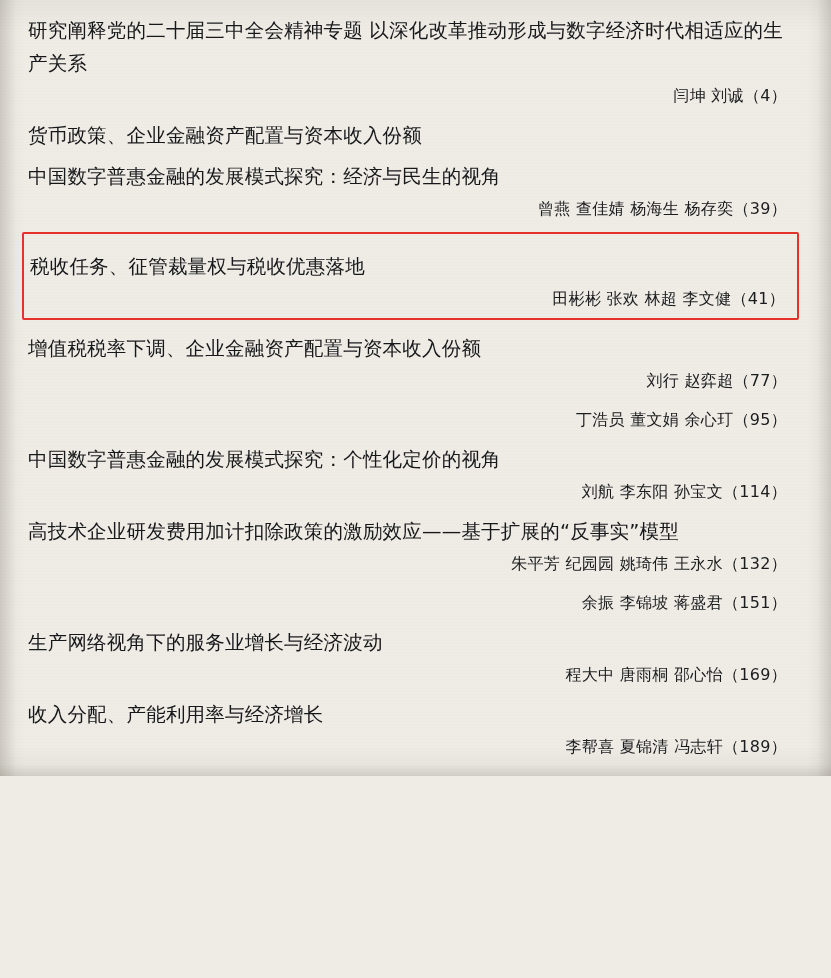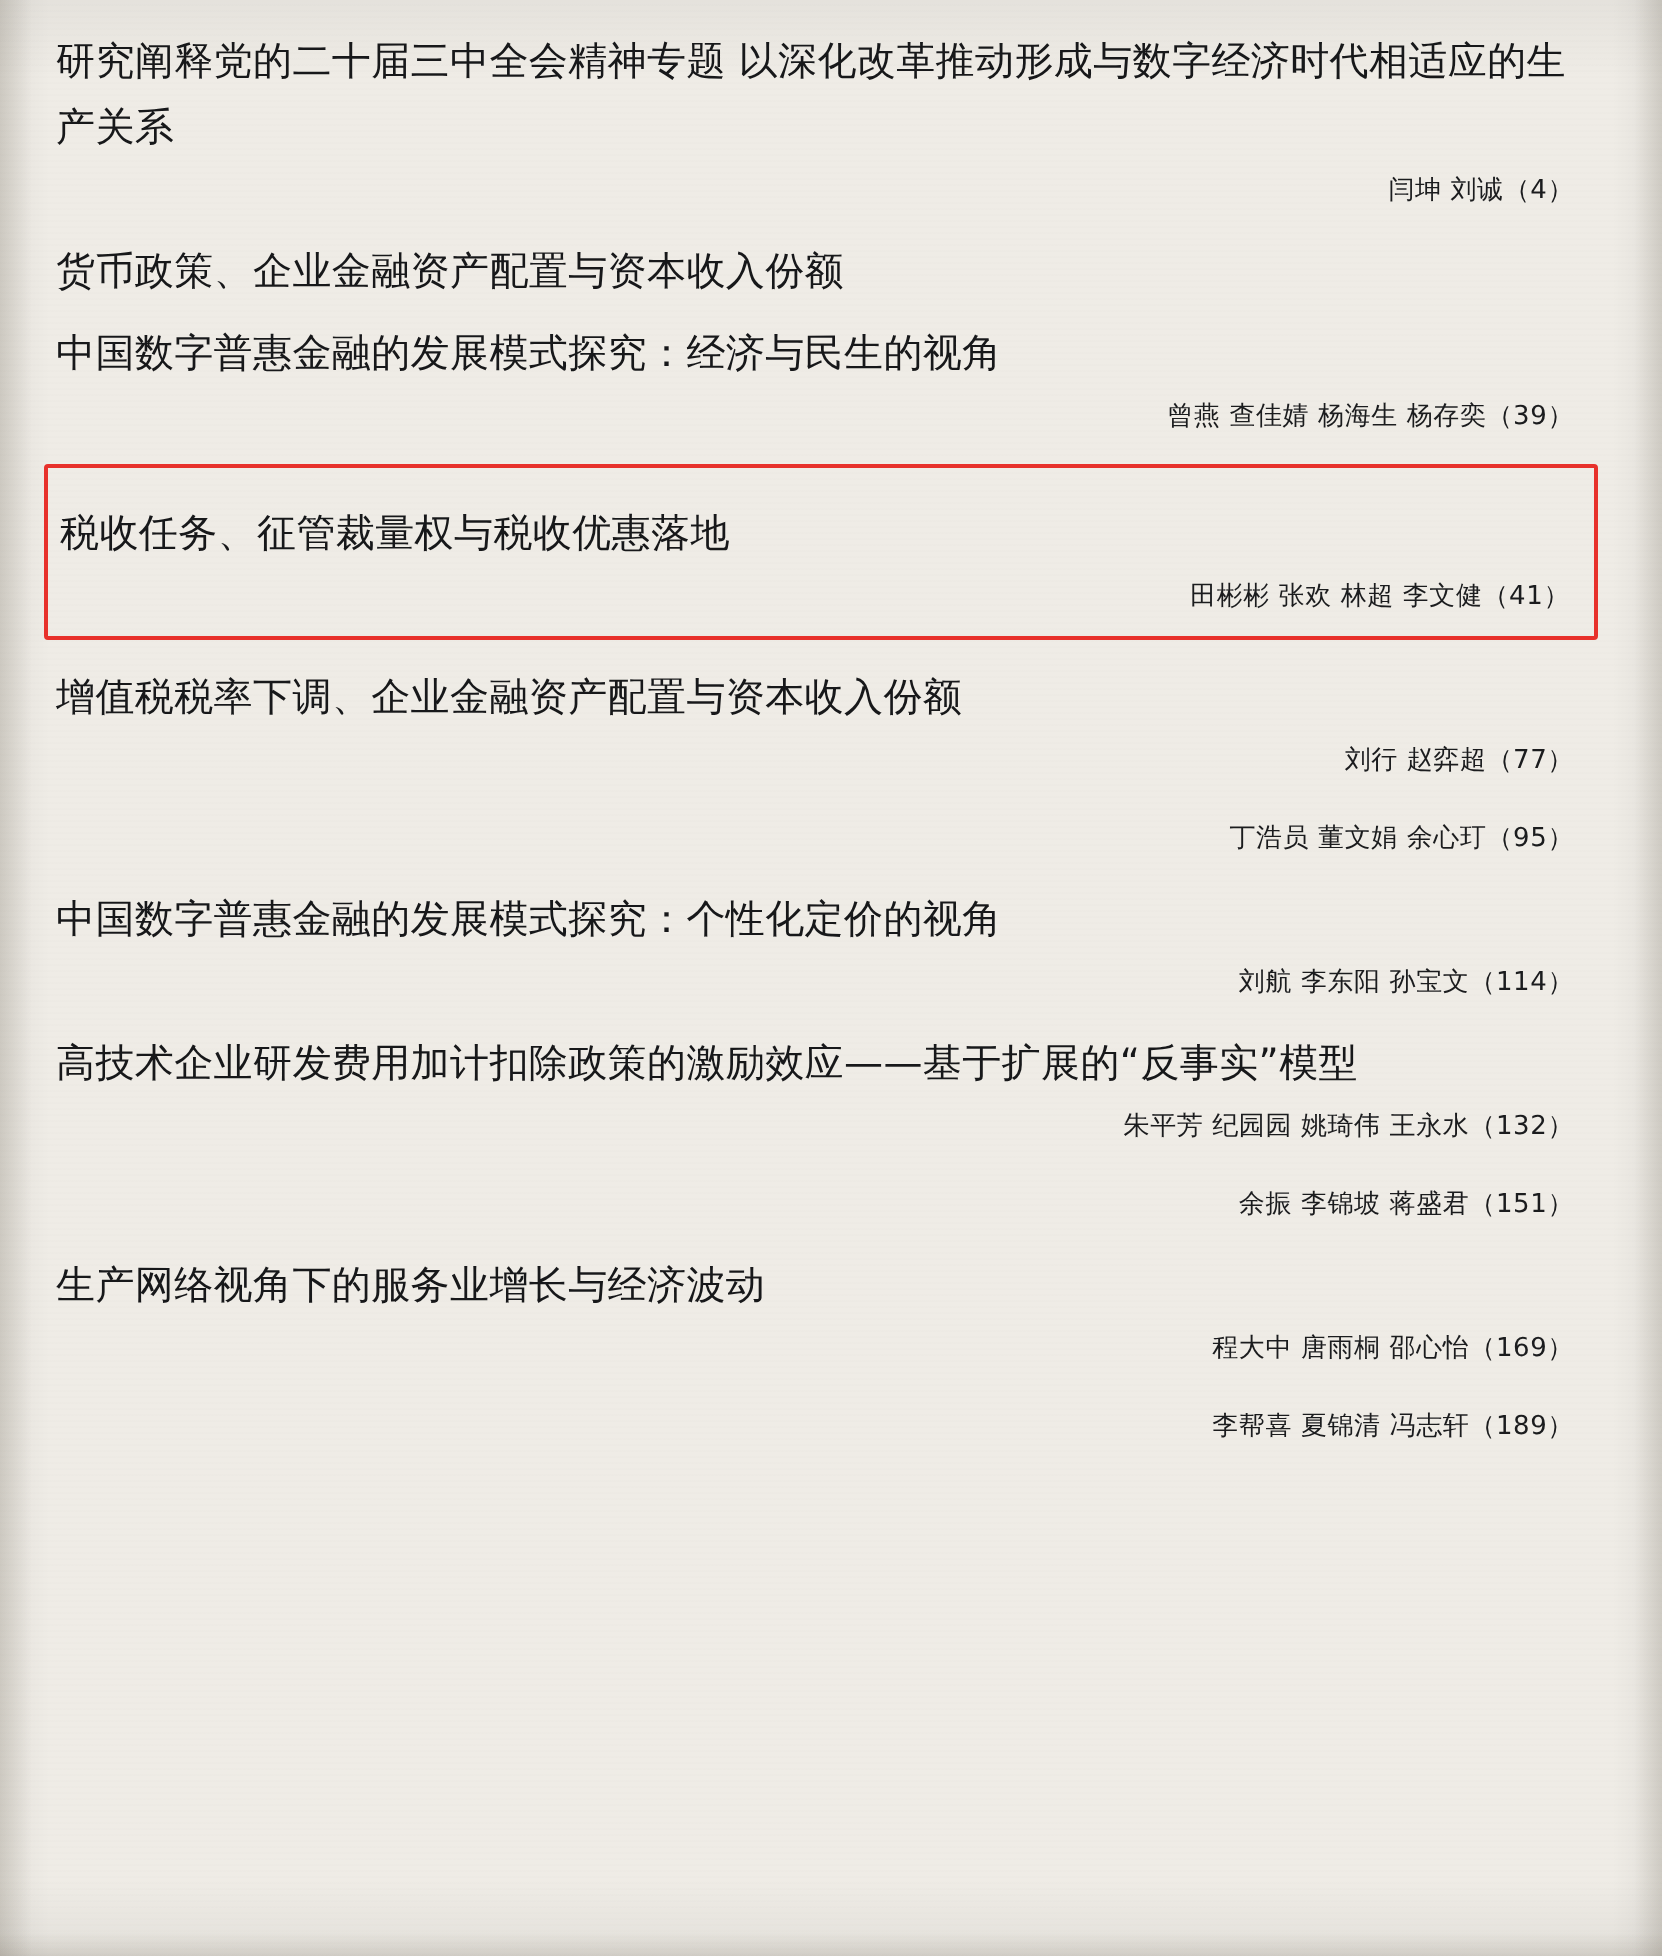--- a/index.html
+++ b/index.html
@@ -9,21 +9,21 @@
   body {
     width: 831px;
     height: 978px;
     background: #efece5;
     font-family: "DejaVu Sans", "Liberation Sans", sans-serif;
     overflow: hidden;
   }
   #page {
     position: relative;
     width: 831px;
-    height: 978px;
+    height: 776px;
     background:
       linear-gradient(180deg, rgba(0,0,0,0.045) 0%, rgba(0,0,0,0.0) 4%, rgba(0,0,0,0.0) 96%, rgba(0,0,0,0.05) 100%),
       linear-gradient(90deg, rgba(0,0,0,0.05) 0%, rgba(0,0,0,0.0) 3%, rgba(0,0,0,0.0) 97%, rgba(0,0,0,0.06) 100%),
       #efece6;
     box-sizing: border-box;
     padding: 14px 32px 10px 22px;
   }
   .toc-list {
     position: relative;
     display: block;
@@ -36,21 +36,21 @@
   .entry .title {
     font-size: 19.5px;
     line-height: 33px;
     color: #17181a;
     letter-spacing: 0.2px;
     text-align: left;
     word-break: break-all;
     padding-left: 2px;
   }
   .entry .authors {
-    font-size: 13px;
+    font-size: 16px;
     line-height: 31px;
     color: #1b1c1e;
     text-align: right;
     letter-spacing: 0.3px;
     padding-right: 4px;
   }
   .entry.highlighted {
     border: 2.5px solid #e8312b;
     border-radius: 2px;
     padding: 16px 8px 4px 4px;
@@ -134,20 +134,21 @@
     <div class="entry">
       <div class="authors">余振 李锦坡 蒋盛君（151）</div>
     </div>
 
     <div class="entry">
       <div class="title">生产网络视角下的服务业增长与经济波动</div>
       <div class="authors">程大中 唐雨桐 邵心怡（169）</div>
     </div>
 
     <div class="entry">
+      <div class="title">收入分配、产能利用率与经济增长</div>
       <div class="authors">李帮喜 夏锦清 冯志轩（189）</div>
     </div>
 
   </div>
 
   <div class="grain"></div>
   <div class="edge-shadow-left"></div>
   <div class="edge-shadow-right"></div>
   <div class="edge-shadow-bottom"></div>
 </div>

